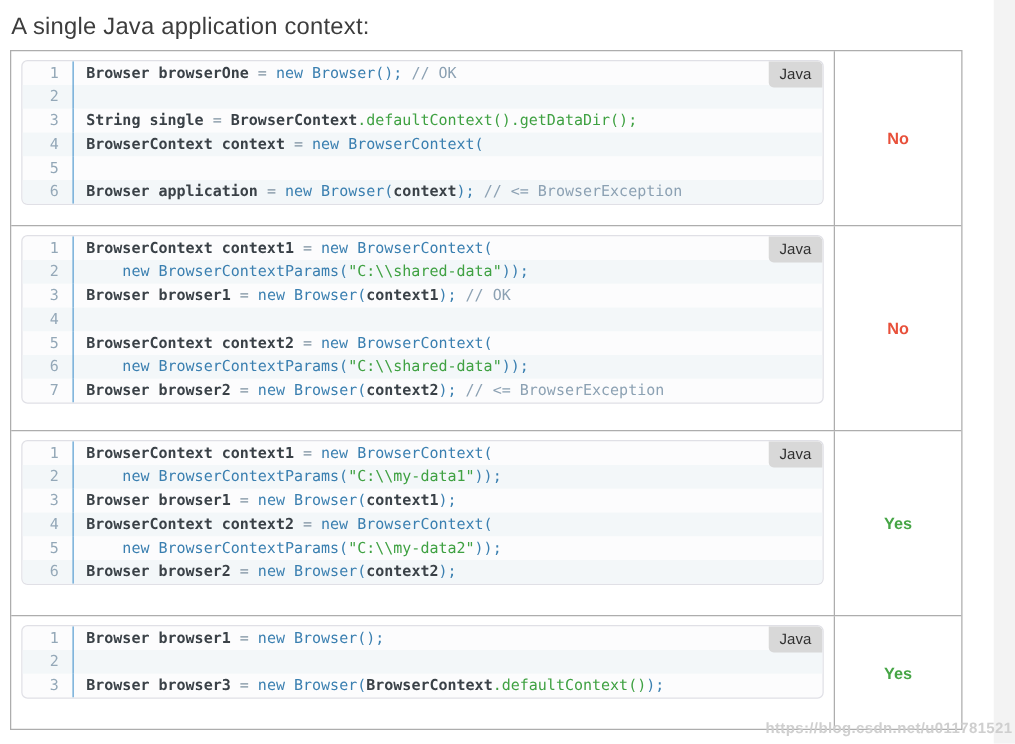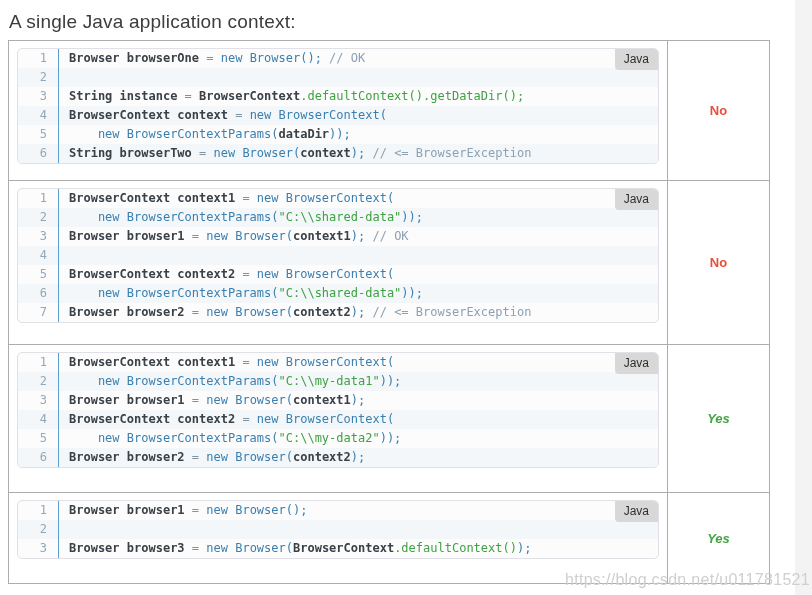--- a/index.html
+++ b/index.html
@@ -32,21 +32,21 @@
   .row:nth-child(3){min-height:147px;}
   .row:nth-child(4){min-height:90px;}
   .code-cell{flex:1;min-width:0;padding:7px 8px;box-sizing:border-box;}
   .status-cell{
     width:102px;flex:0 0 102px;box-sizing:border-box;
     border-left:1px solid var(--border);
     display:flex;align-items:center;justify-content:center;
   }
   .status{font-size:13px;font-weight:700;}
   .status.no{color:var(--status-no);}
-  .status.yes{color:var(--status-yes);font-style:italic;}
+  .status.yes{color:var(--status-yes);}
   .codeblock{
     position:relative;border:1px solid var(--block-border);border-radius:5px;
     background:var(--block-bg);overflow:hidden;
     font-family:"DejaVu Sans Mono",monospace;font-size:12px;line-height:19px;
   }
   .lines > .cline:nth-child(even){background:var(--stripe);}
   .cline{display:flex;}
   .ln{
     flex:0 0 41px;box-sizing:border-box;text-align:right;padding-right:11px;
     color:var(--line-number);border-right:1px solid var(--gutter-line);
@@ -59,21 +59,21 @@
   .sg-c{color:var(--comment);}
   .sg-o{color:var(--operator);}
   .badge{
     position:absolute;top:0;right:0;
     background:var(--badge-bg);color:#2f2f2f;
     font-family:"Liberation Sans",sans-serif;font-size:12px;line-height:1;
     padding:4px 9px 5px;border-radius:0 4px 0 4px;
   }
   .watermark{
     position:absolute;right:2px;bottom:6px;z-index:5;
-    color:var(--watermark);font-size:16px;letter-spacing:.3px;
+    color:var(--watermark);font-size:12px;letter-spacing:.3px;font-weight:bold;
   }
 </style>
 </head>
 <body>
 
 <div class="right-gutter"></div>
 
 <h1 class="page-title">A single Java application context:</h1>
 
 <div class="tbl">
@@ -85,33 +85,32 @@
               <div class="cline">
                 <span class="ln">1</span>
                 <span class="lc"><span class="sg-p">Browser browserOne </span><span class="sg-o">= </span><span class="sg-k">new Browser(); </span><span class="sg-c">// OK</span></span>
               </div>
               <div class="cline">
                 <span class="ln">2</span>
                 <span class="lc">&nbsp;</span>
               </div>
               <div class="cline">
                 <span class="ln">3</span>
-                <span class="lc"><span class="sg-p">String instance </span><span class="sg-o">= </span><span class="sg-p">BrowserContext</span><span class="sg-m">.defaultContext().getDataDir();</span></span>
+                <span class="lc"><span class="sg-p">String single </span><span class="sg-o">= </span><span class="sg-p">BrowserContext</span><span class="sg-m">.defaultContext().getDataDir();</span></span>
               </div>
               <div class="cline">
                 <span class="ln">4</span>
                 <span class="lc"><span class="sg-p">BrowserContext context </span><span class="sg-o">= </span><span class="sg-k">new BrowserContext(</span></span>
               </div>
               <div class="cline">
                 <span class="ln">5</span>
-                <span class="lc"><span class="sg-k">    new BrowserContextParams(</span><span class="sg-p">dataDir</span><span class="sg-k">));</span></span>
               </div>
               <div class="cline">
                 <span class="ln">6</span>
-                <span class="lc"><span class="sg-p">String browserTwo </span><span class="sg-o">= </span><span class="sg-k">new Browser(</span><span class="sg-p">context</span><span class="sg-k">); </span><span class="sg-c">// &lt;= BrowserException</span></span>
+                <span class="lc"><span class="sg-p">Browser application </span><span class="sg-o">= </span><span class="sg-k">new Browser(</span><span class="sg-p">context</span><span class="sg-k">); </span><span class="sg-c">// &lt;= BrowserException</span></span>
               </div>
             </div>
             <div class="badge">Java</div>
           </div>
         </div>
         <div class="status-cell">
           <span class="status no">No</span>
         </div>
       </div>
       <div class="row">

